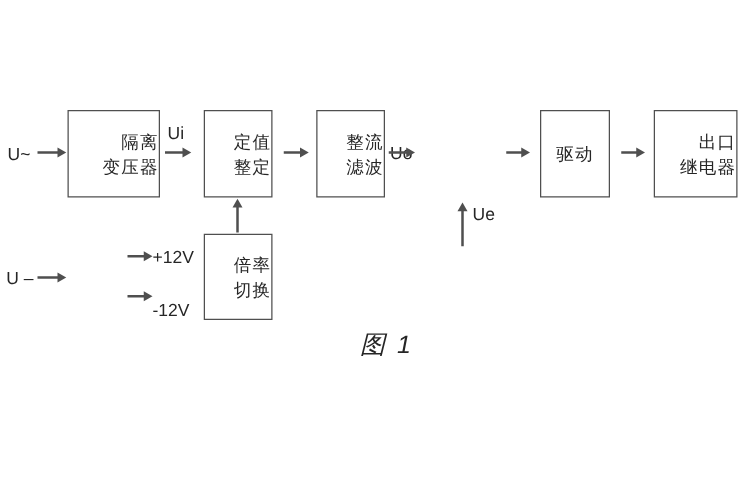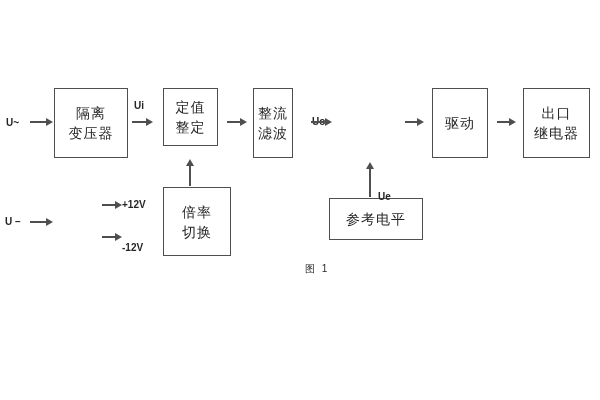--- a/index.html
+++ b/index.html
@@ -19,90 +19,87 @@
   .box{
     position:absolute;
     border:1.5px solid var(--line);
     background:var(--background);
     display:flex;flex-direction:column;
     align-items:center;justify-content:center;
     box-sizing:border-box;
     font-size:14px;
     letter-spacing:1px;
   }
-  .box.two{gap:4px;}
+  .box.two{gap:4px;align-items:flex-end;}
   .bl{display:block;line-height:16px;white-space:nowrap;}
   .lbl{
     position:absolute;
-    font-size:10px;font-weight:700;
+    font-size:14px;font-weight:400;
     line-height:16px;white-space:nowrap;
     color:var(--text);
   }
   
   .arr-r{position:absolute;height:0;}
   .arr-r .sh{position:absolute;left:0;right:6px;top:-0.75px;height:1.5px;background:var(--line);}
   .arr-r .hd{position:absolute;right:0;top:-4px;width:0;height:0;
     border-left:7px solid var(--line);
     border-top:4px solid transparent;border-bottom:4px solid transparent;}
   
   .arr-u{position:absolute;width:0;}
   .arr-u .sh{position:absolute;top:6px;bottom:0;left:-0.75px;width:1.5px;background:var(--line);}
   .arr-u .hd{position:absolute;top:0;left:-4px;width:0;height:0;
     border-bottom:7px solid var(--line);
     border-left:4px solid transparent;border-right:4px solid transparent;}
   .caption{
-    position:absolute;left:305px;top:262px;
-    font-size:10px;letter-spacing:2px;color:var(--text);
+    position:absolute;left:288px;top:262px;
+    font-size:20px;letter-spacing:2px;color:var(--text);font-style:italic;
   }
 </style>
 </head>
 <body>
 
 <div class="canvas">
 
   <div class="box two" style="left:54px;top:88px;width:74px;height:70px">
     <span class="bl">隔离</span>
     <span class="bl">变压器</span>
   </div>
 
-  <div class="box two" style="left:163px;top:88px;width:55px;height:58px">
+  <div class="box two" style="left:163px;top:88px;width:55px;height:70px">
     <span class="bl">定值</span>
     <span class="bl">整定</span>
   </div>
 
-  <div class="box two" style="left:253px;top:88px;width:40px;height:70px">
+  <div class="box two" style="left:253px;top:88px;width:55px;height:70px">
     <span class="bl">整流</span>
     <span class="bl">滤波</span>
   </div>
 
 
   <div class="box two" style="left:523px;top:88px;width:67px;height:70px">
     <span class="bl">出口</span>
     <span class="bl">继电器</span>
   </div>
 
   <div class="box" style="left:432px;top:88px;width:56px;height:70px">
     <span class="bl">驱动</span>
   </div>
 
 
-  <div class="box two" style="left:163px;top:187px;width:68px;height:69px">
+  <div class="box two" style="left:163px;top:187px;width:55px;height:69px">
     <span class="bl">倍率</span>
     <span class="bl">切换</span>
   </div>
 
-  <div class="box" style="left:329px;top:198px;width:94px;height:42px">
-    <span class="bl">参考电平</span>
-  </div>
 
   <span class="lbl" style="left:6px;top:115px">U~</span>
   <span class="lbl" style="left:5px;top:214px">U –</span>
   <span class="lbl" style="left:134px;top:98px">Ui</span>
   <span class="lbl" style="left:312px;top:114px">Uo</span>
-  <span class="lbl" style="left:378px;top:189px">Ue</span>
+  <span class="lbl" style="left:378px;top:163px">Ue</span>
   <span class="lbl" style="left:122px;top:197px">+12V</span>
   <span class="lbl" style="left:122px;top:240px">-12V</span>
 
   <div class="arr-r" style="left:30px;top:122px;width:23px">
       <i class="sh"></i>
       <i class="hd"></i>
     </div>
   <div class="arr-r" style="left:132px;top:122px;width:21px">
       <i class="sh"></i>
       <i class="hd"></i>

